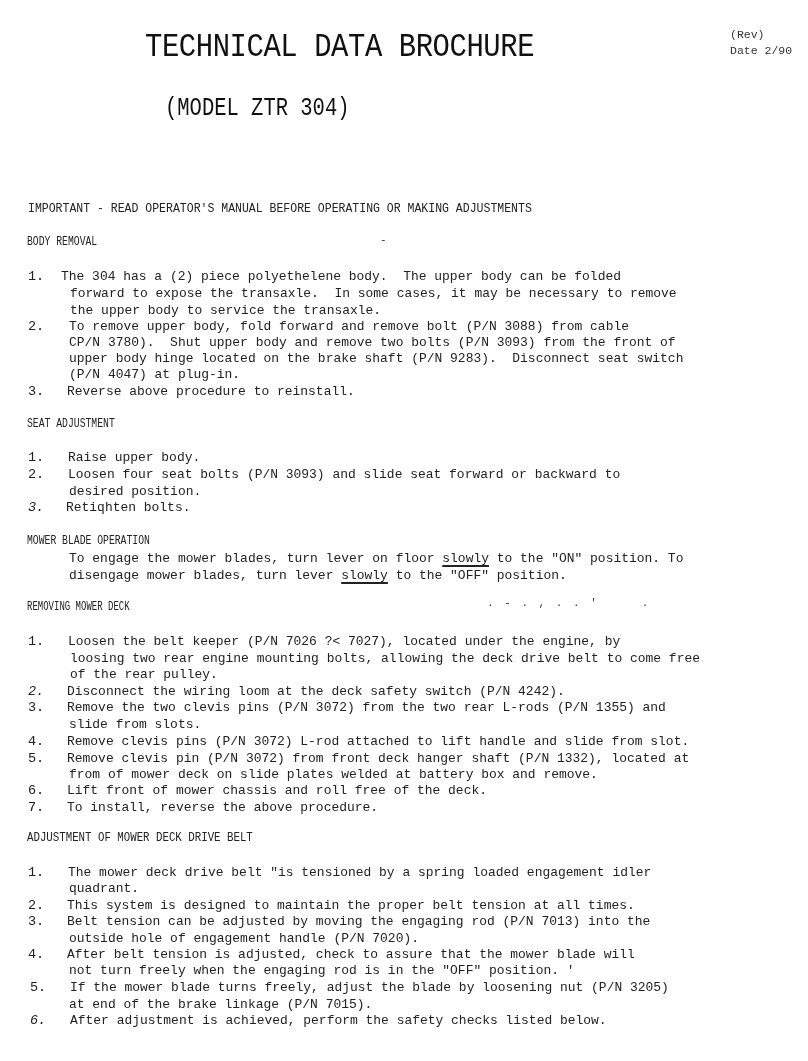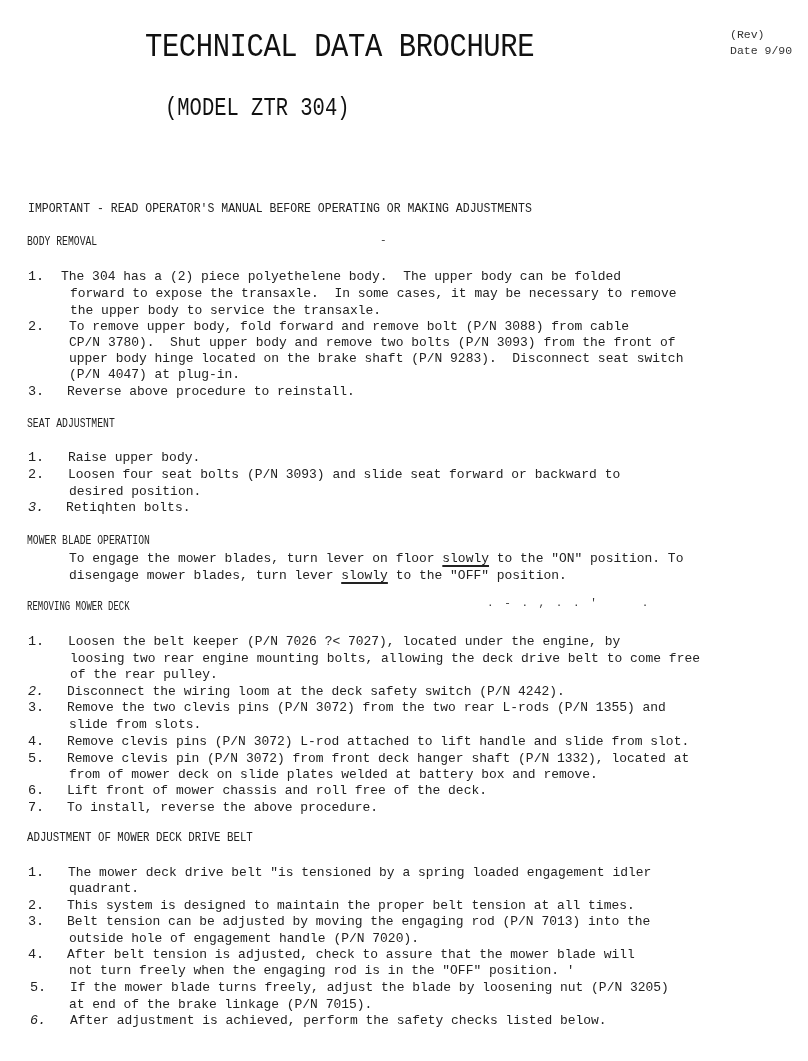--- a/index.html
+++ b/index.html
@@ -89,21 +89,21 @@
       letter-spacing: 2px;
     }
   </style>
 </head>
 <body>
 
 <div class="page">
 
   <div class="title">TECHNICAL DATA BROCHURE</div>
   <div class="rev"><span>(Rev)</span>
-<span>Date 9/90</span></div>
+<span>Date 2/90</span></div>
   <div class="model">(MODEL ZTR 304)</div>
 
   <div class="heading" style="left:20px; top:201px;">IMPORTANT - READ OPERATOR'S MANUAL BEFORE OPERATING OR MAKING ADJUSTMENTS</div>
 
   <div class="heading condensed" style="left:19px; top:234px;">BODY REMOVAL</div>
   <div class="marks" style="left:372px; top:234px;">-</div>
 
   <div class="num" style="left:20px; top:268px;">1.</div>
   <div class="line" style="left:53px; top:268px;">The 304 has a (2) piece polyethelene body.  The upper body can be folded</div>
   <div class="line" style="left:62px; top:285px;">forward to expose the transaxle.  In some cases, it may be necessary to remove</div>

